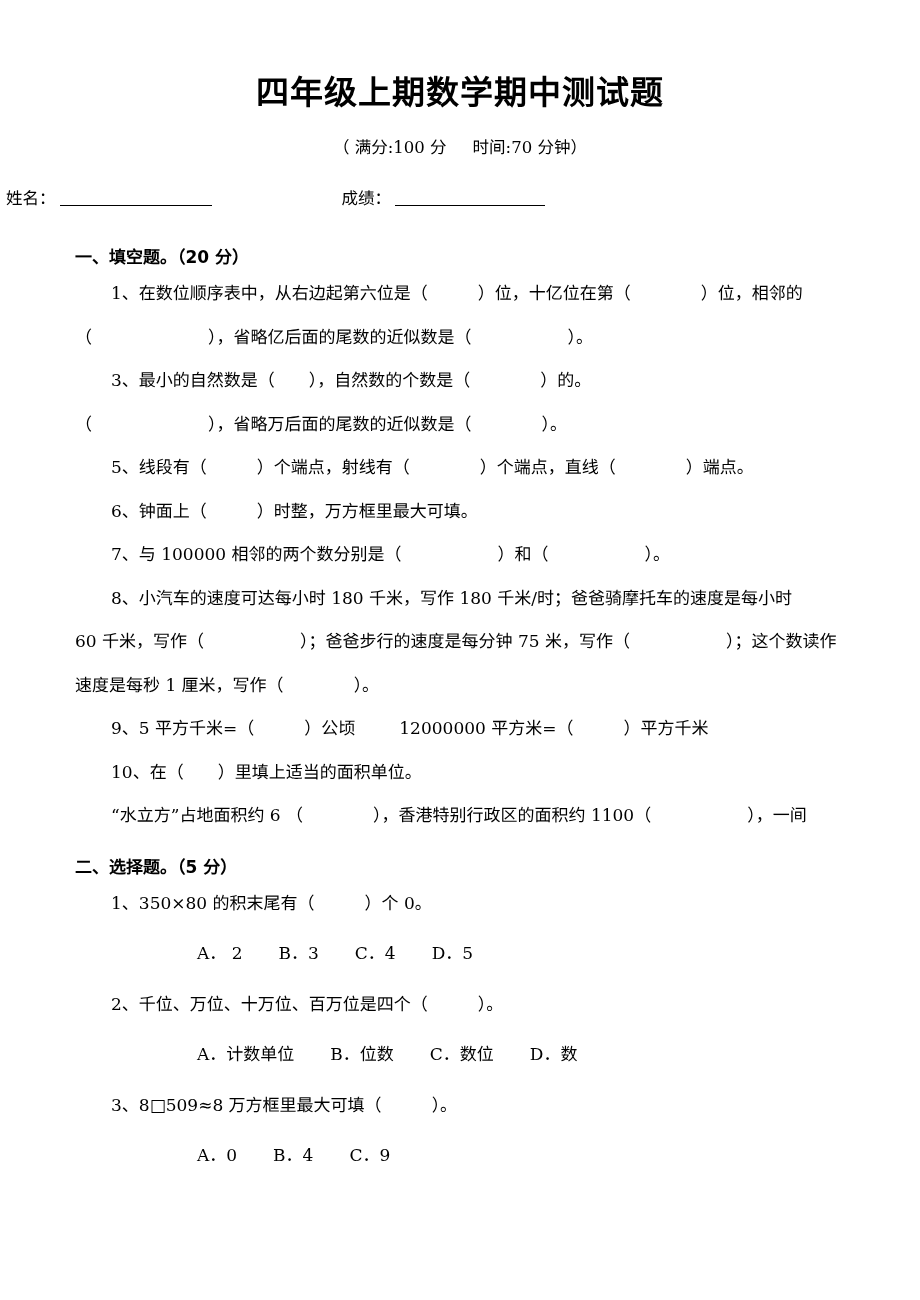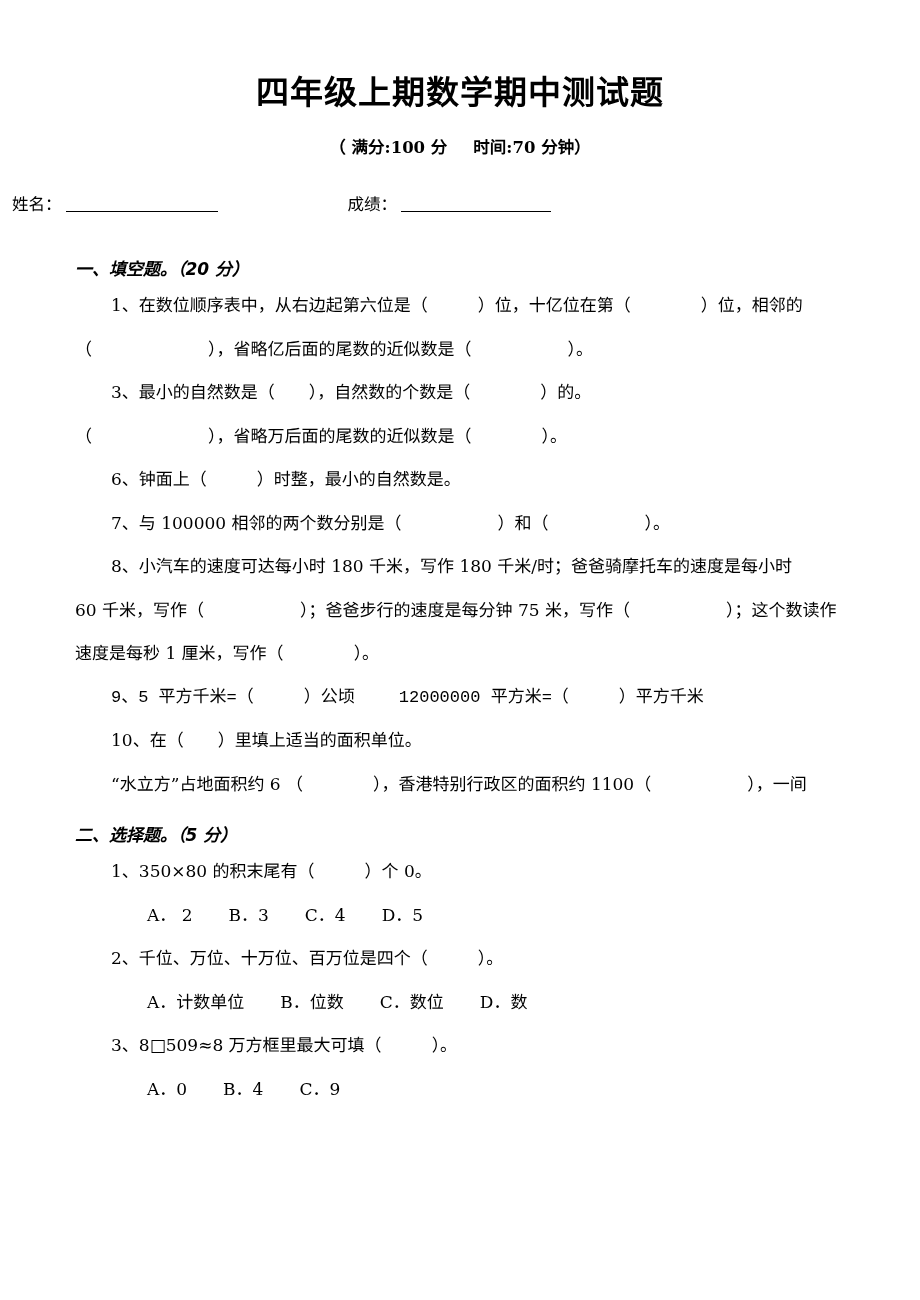--- a/index.html
+++ b/index.html
@@ -35,31 +35,31 @@
     font-size: 33px;
     letter-spacing: 1px;
     margin: 0;
     padding-top: 72px;
     line-height: 42px;
     white-space: nowrap;
   }
   .doc-subtitle {
     text-align: center;
     font-family: "DejaVu Serif", "Liberation Serif", serif;
-    font-weight: 700;
+    font-weight: 400;
     font-size: 16.5px;
     margin: 0;
     padding-top: 22px;
     line-height: 24px;
     white-space: nowrap;
   }
   .doc-subtitle .gap { display: inline-block; width: 26px; }
 
   .idline {
-    margin: 12px;
+    margin: 6px;
     padding-top: 20px;
     font-size: 16.5px;
     line-height: 26px;
     white-space: nowrap;
   }
   .idline .fieldlabel { font-size: 16.5px; }
   .rule {
     display: inline-block;
     border-bottom: 1.4px solid #000;
     height: 15px;
@@ -71,41 +71,40 @@
 
   
   .section-head {
     font-family: "DejaVu Sans", "Liberation Sans", sans-serif;
     font-weight: 700;
     font-size: 17px;
     margin: 0;
     padding-left: 75px;
     line-height: 30px;
     white-space: nowrap;
-    font-style: italic;
   }
   .sec1-head { padding-top: 24px; }
   .sec2-head { padding-top: 14px; }
 
   .q {
     margin: 0;
     padding-left: 75px;
     padding-right: 44px;
     font-size: 17px;
     line-height: 43.5px;
     text-align: justify;
     text-justify: inter-ideograph;
     text-indent: 36px;
   }
   .q.cont { text-indent: 0; }
   .q.noindent { text-indent: 0; }
 
   .choices {
-    margin: 0;
-    padding-left: 75px;
+    margin: 7px;
+    padding-left: 118px;
     font-size: 17px;
     line-height: 43.5px;
     text-indent: 36px;
     white-space: nowrap;
   }
   .choices .opt { display: inline-block; }
   .choices .og1 { width: 34px; }
   .choices .og2 { width: 30px; }
   .choices .og3 { width: 44px; }
 
@@ -130,30 +129,31 @@
   <h2 class="section-head sec1-head">一、填空题。（20 分）</h2>
 
   <p class="q"><span>1、</span><span>在数位顺序表中，从右边起第六位是（</span><span class="blank-m"></span><span>）位，十亿位在第（</span><span class="blank-l"></span><span>）位，相邻的</span></p>
 
   <p class="q cont"><span>（</span><span class="blank-xxl"></span><span>），省略亿后面的尾数的近似数是（</span><span class="blank-xl"></span><span>）。</span></p>
 
   <p class="q"><span>3、</span><span>最小的自然数是（</span><span class="blank-s"></span><span>），自然数的个数是（</span><span class="blank-l"></span><span>）的。</span></p>
 
   <p class="q cont"><span>（</span><span class="blank-xxl"></span><span>），省略万后面的尾数的近似数是（</span><span class="blank-l"></span><span>）。</span></p>
 
+  <p class="q"><span>5、</span><span>线段有（</span><span class="blank-m"></span><span>）个端点，射线有（</span><span class="blank-l"></span><span>）个端点，直线（</span><span class="blank-l"></span><span>）端点。</span></p>
 
-  <p class="q"><span>6、</span><span>钟面上（</span><span class="blank-m"></span><span>）时整，最小的自然数是。</span></p>
+  <p class="q"><span>6、</span><span>钟面上（</span><span class="blank-m"></span><span>）时整，万方框里最大可填。</span></p>
 
   <p class="q"><span>7、</span><span>与 100000 相邻的两个数分别是（</span><span class="blank-xl"></span><span>）和（</span><span class="blank-xl"></span><span>）。</span></p>
 
   <p class="q"><span>8、</span><span>小汽车的速度可达每小时 180 千米，写作 180 千米/时；爸爸骑摩托车的速度是每小时</span></p>
   <p class="q cont"><span>60 千米，写作（</span><span class="blank-xl"></span><span>）；爸爸步行的速度是每分钟 75 米，写作（</span><span class="blank-xl"></span><span>）；这个数读作</span></p>
   <p class="q cont"><span>速度是每秒 1 厘米，写作（</span><span class="blank-l"></span><span>）。</span></p>
 
-  <p class="q noindent" style="text-indent:36px;font-family:Liberation Mono, monospace;"><span>9、</span><span>5 平方千米=（</span><span class="blank-m"></span><span>）公顷</span><span class="sp-lg"></span><span>12000000 平方米=（</span><span class="blank-m"></span><span>）平方千米</span></p>
+  <p class="q noindent" style="text-indent:36px;"><span>9、</span><span>5 平方千米=（</span><span class="blank-m"></span><span>）公顷</span><span class="sp-lg"></span><span>12000000 平方米=（</span><span class="blank-m"></span><span>）平方千米</span></p>
 
   <p class="q"><span>10、</span><span>在（</span><span class="blank-s"></span><span>）里填上适当的面积单位。</span></p>
   <p class="q"><span>“水立方”占地面积约 6 （</span><span class="blank-l"></span><span>），香港特别行政区的面积约 1100（</span><span class="blank-xl"></span><span>），一间</span></p>
 
   <h2 class="section-head sec2-head">二、选择题。（5 分）</h2>
 
   <p class="q"><span>1、</span><span>350×80 的积末尾有（</span><span class="blank-m"></span><span>）个 0。</span></p>
   <p class="choices"><span class="opt">A． 2</span><span class="og1"></span><span class="opt">B．3</span><span class="og1"></span><span class="opt">C．4</span><span class="og1"></span><span class="opt">D．5</span></p>
 
   <p class="q"><span>2、</span><span>千位、万位、十万位、百万位是四个（</span><span class="blank-m"></span><span>）。</span></p>

